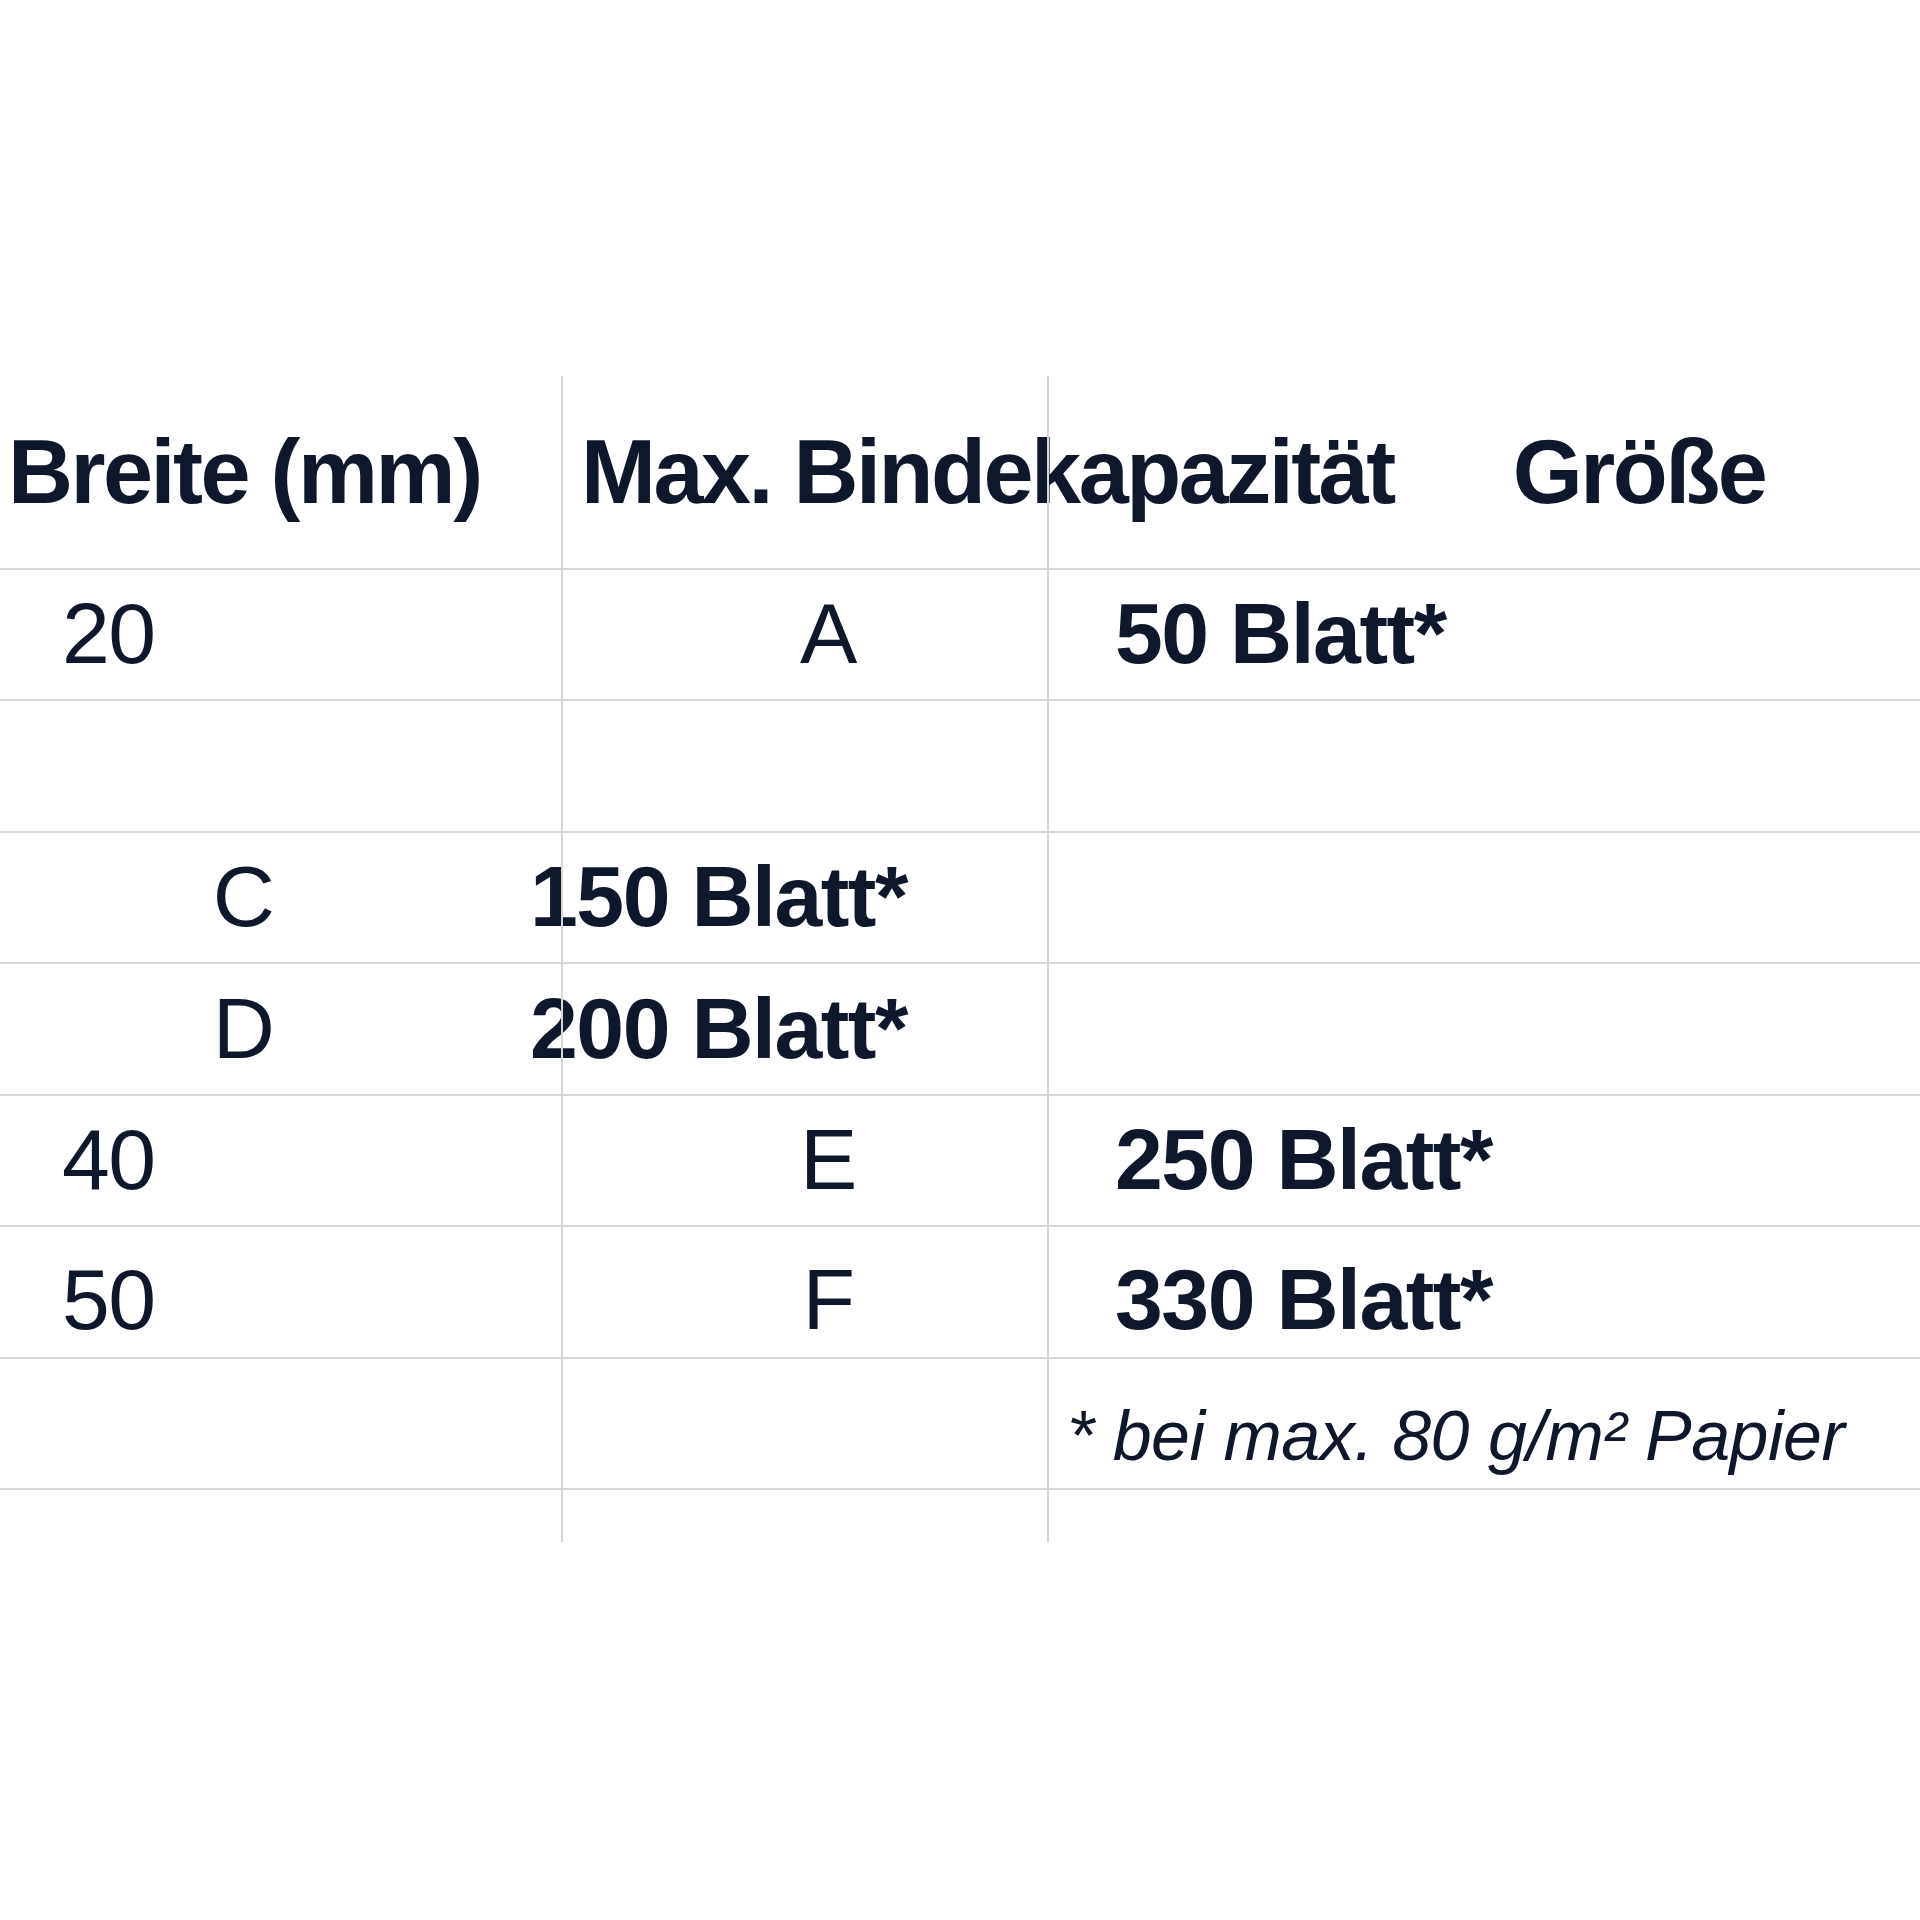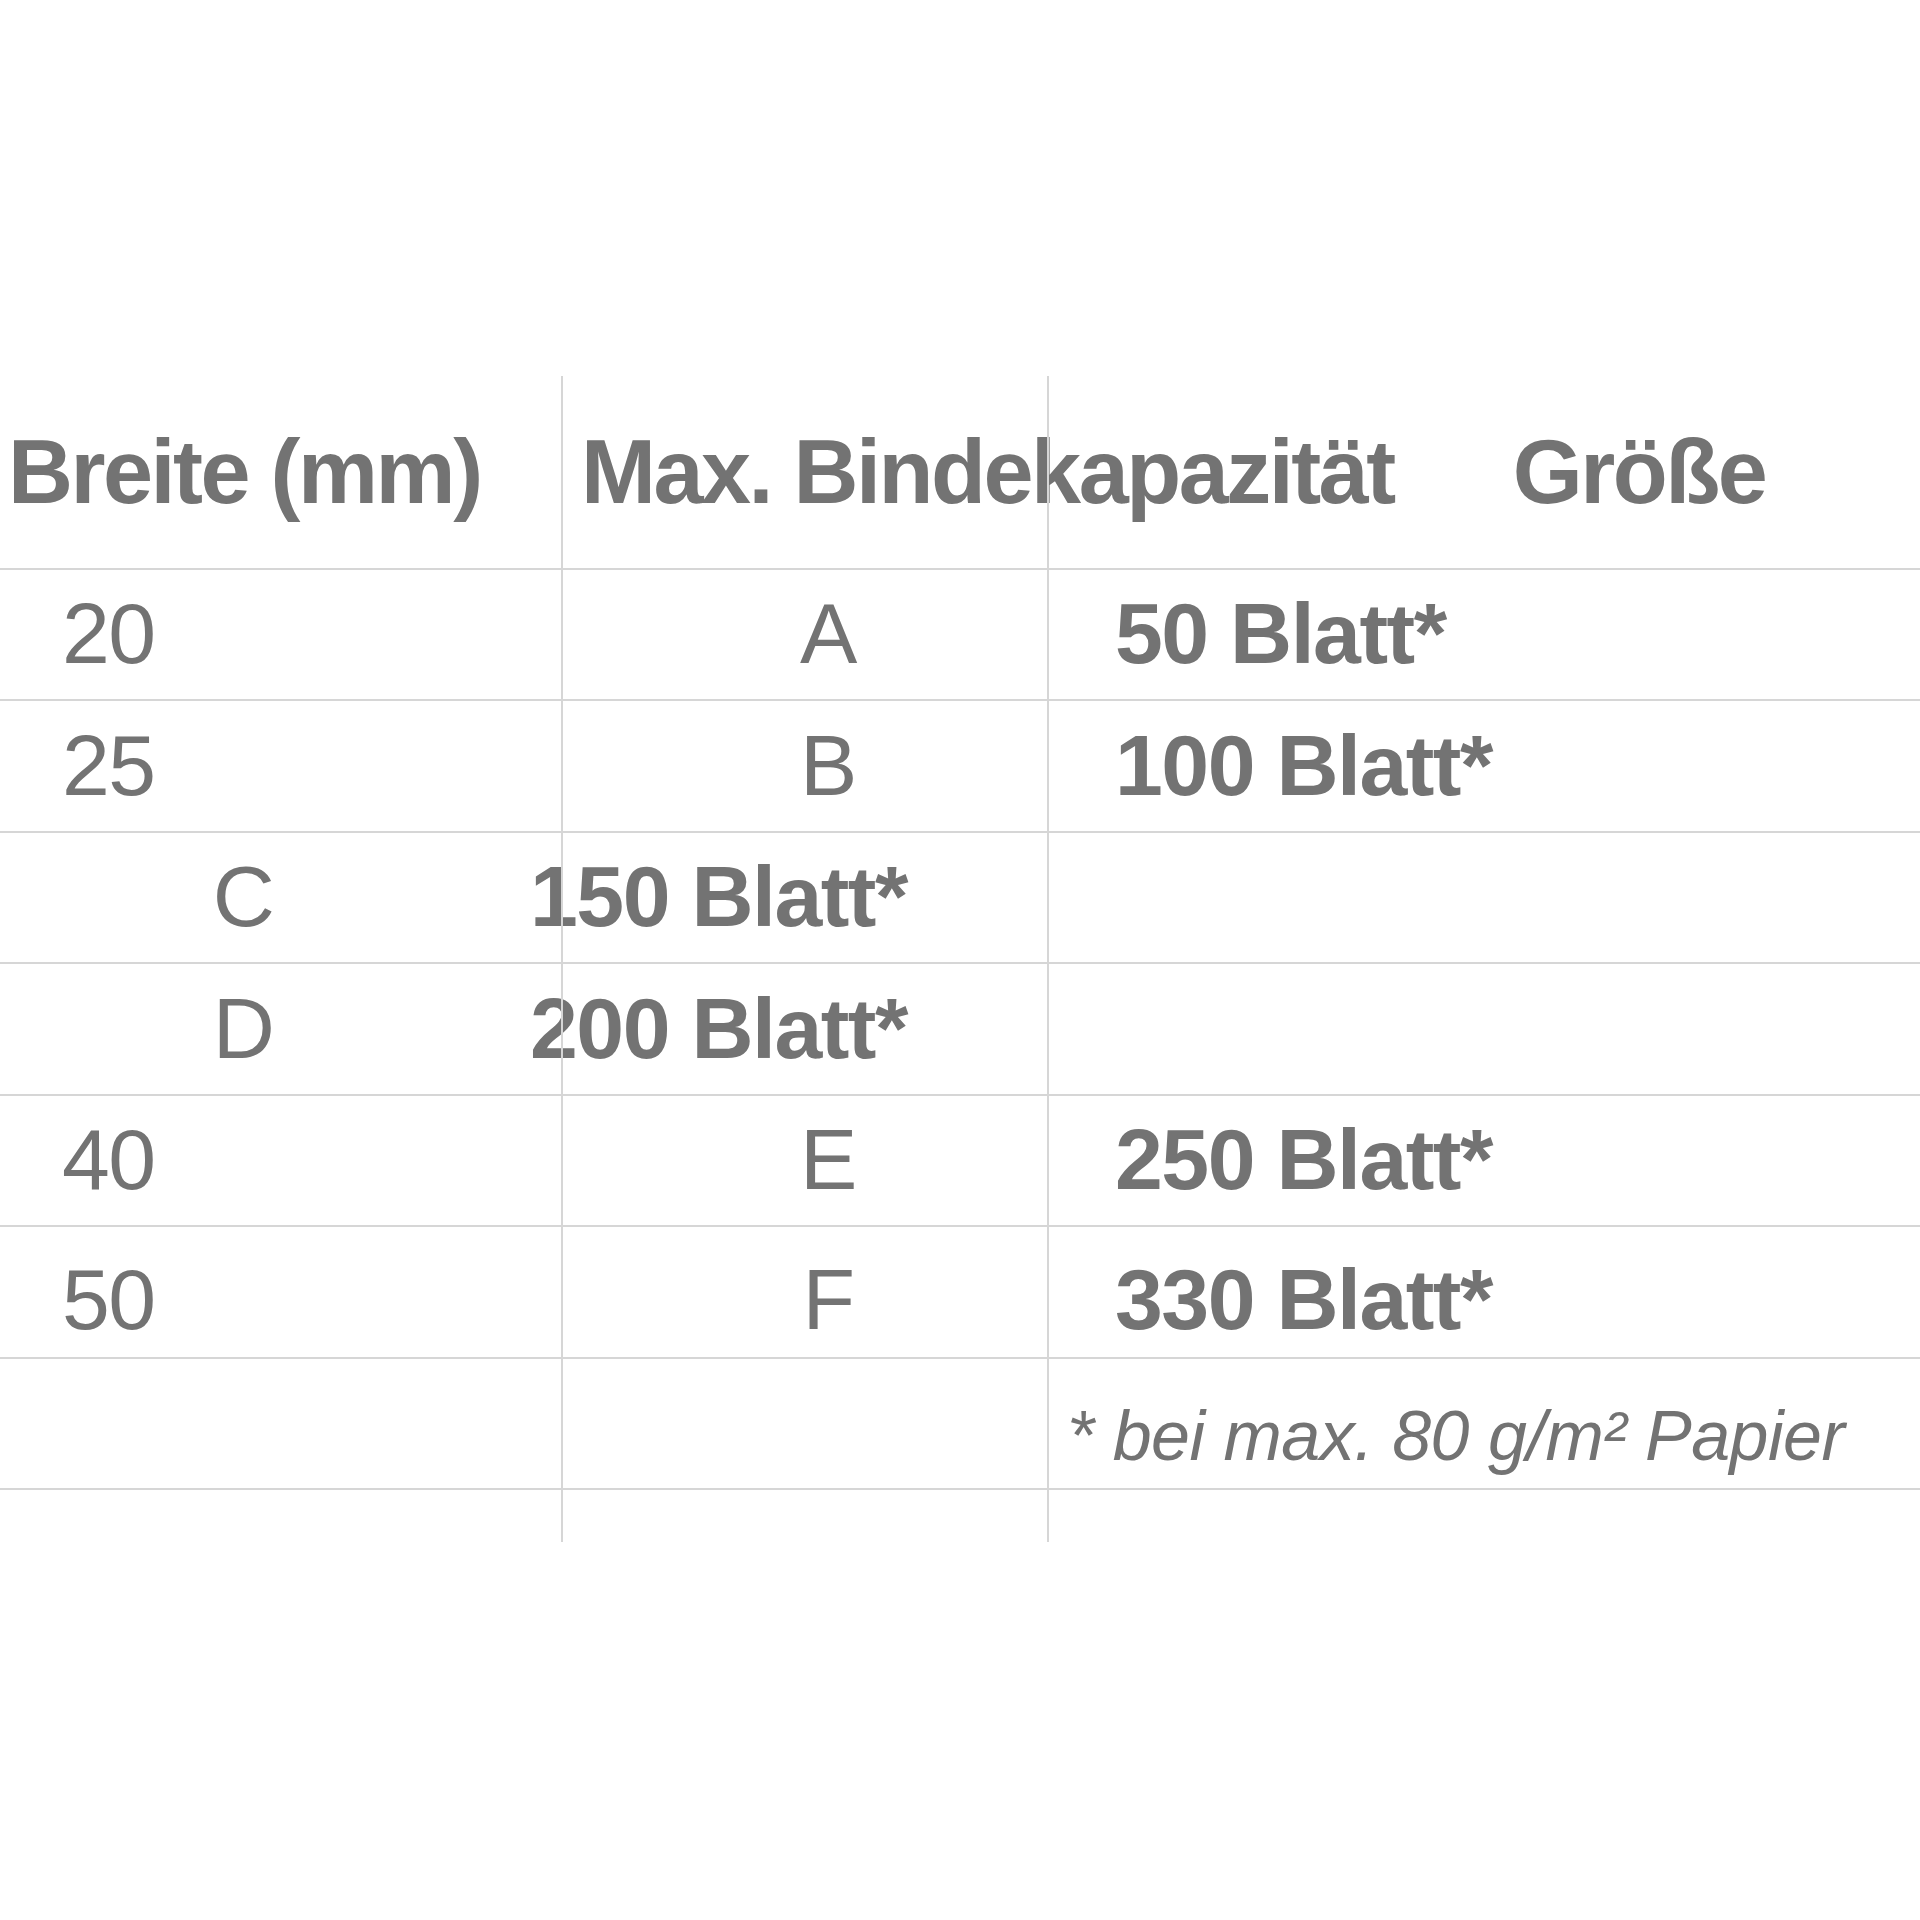--- a/index.html
+++ b/index.html
@@ -1,18 +1,18 @@
 <!DOCTYPE html>
 <html><head>
 <meta charset="utf-8">
 <style>
   html,body{margin:0;padding:0;background:#ffffff;}
   .canvas{
     position:relative;width:1920px;height:1920px;background:#ffffff;overflow:hidden;
-    font-family:"Liberation Sans",sans-serif;color:#737373;
+    font-family:"Liberation Sans",sans-serif;color:#0f172a;
   }
   .hline{position:absolute;left:0;width:1920px;height:2px;background:#d6d6d6;z-index:2;}
   .vline{position:absolute;top:376px;height:1166px;width:2px;background:#d6d6d6;z-index:2;}
   .row{position:absolute;left:0;width:1920px;display:flex;z-index:1;}
   .cell{display:flex;align-items:center;box-sizing:border-box;}
   .c1{width:561px;padding-left:62px;}
   .c2{width:486px;justify-content:center;padding-left:0;}
   .c3{flex:1;padding-left:20px;}
   .header-row .cell{font-weight:700;font-size:90px;letter-spacing:-2.5px;}
   .header-row .c1{padding-left:8px;}
@@ -48,27 +48,20 @@
   </div>
 
   <div class="row value" style="top:568px;height:131px;">
     <div class="cell c1">20</div>
     <div class="cell c2">A</div>
     <div class="cell c3">
         <span class="val-right">50 Blatt*</span>
       </div>
   </div>
 
-  <div class="row value" style="top:699px;height:132px;">
-    <div class="cell c1">25</div>
-    <div class="cell c2">B</div>
-    <div class="cell c3">
-        <span class="val-right">100 Blatt*</span>
-      </div>
-  </div>
 
   <div class="row value" style="top:831px;height:131px;">
     <div class="cell c2">C</div>
     <div class="cell c3">
         <span class="val-right">150 Blatt*</span>
       </div>
   </div>
 
   <div class="row value" style="top:962px;height:132px;">
     <div class="cell c2">D</div>

